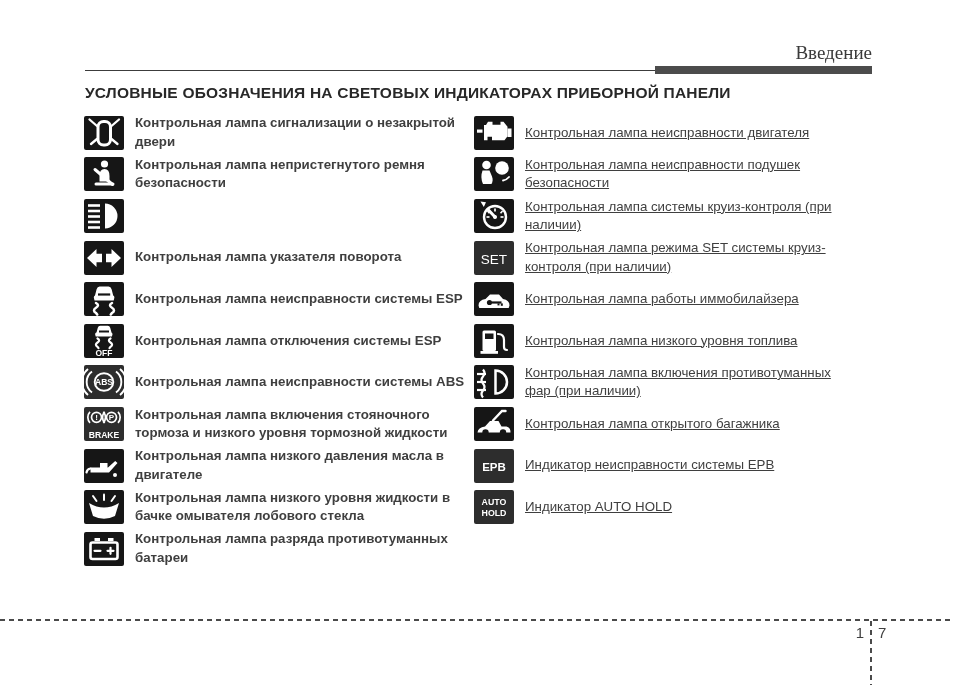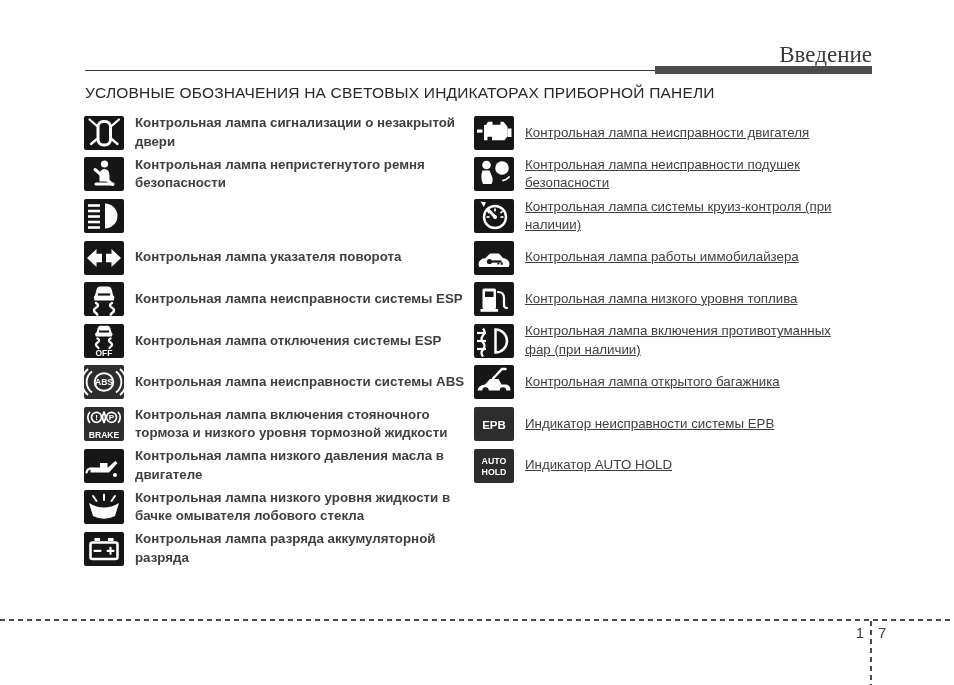--- a/index.html
+++ b/index.html
@@ -1,22 +1,22 @@
 <!DOCTYPE html>
 <html><head>
 <meta charset="utf-8">
 <style>
   html,body{margin:0;padding:0;background:#fff;}
   .page{position:relative;width:954px;height:685px;background:#ffffff;overflow:hidden;
         font-family:"Liberation Sans",sans-serif;}
   .section-label{position:absolute;top:42px;left:600px;width:272px;text-align:right;
-        font-family:"Liberation Serif",serif;font-size:23px;color:#3a3a3a;}
+        font-family:"Liberation Serif",serif;font-size:19px;color:#3a3a3a;}
   .header-rule{position:absolute;left:85px;top:70px;width:787px;height:1px;background:#3c3c3c;}
   .header-bar{position:absolute;left:655px;top:66px;width:217px;height:8px;background:#4c4c4c;}
-  .page-title{position:absolute;left:85px;top:84px;margin:0;font-size:15.5px;font-weight:normal;
+  .page-title{position:absolute;left:85px;top:84px;margin:0;font-size:15.5px;font-weight:bold;
         color:#282828;letter-spacing:.2px;}
   .columns{position:absolute;left:84px;top:112px;display:flex;}
   .col{display:flex;flex-direction:column;}
   .col-left{width:390px;font-weight:bold;}
   .col-right{width:420px;}
   .item{display:flex;align-items:center;height:41.6px;}
   .tile{width:40px;height:34px;flex:none;background:#161616;border-radius:2px;}
   .tile.gray{background:#2d2d2d;}
   .tile svg{width:40px;height:34px;display:block;}
   .label{margin-left:11px;font-size:13.3px;line-height:18.4px;color:#3f3f3f;}
@@ -288,21 +288,21 @@
     </div>
     <div class="label">Контрольная лампа низкого уровня жидкости в бачке омывателя лобового стекла</div>
   </div>
 
   <div class="item">
     <div class="tile">
       <svg viewBox="0 0 40 34" xmlns="http://www.w3.org/2000/svg">
         <use xmlns:xlink="http://www.w3.org/1999/xlink" href="#sym-battery-charge" xlink:href="#sym-battery-charge"></use>
       </svg>
     </div>
-    <div class="label">Контрольная лампа разряда аккумуляторной разряда</div>
+    <div class="label">Контрольная лампа разряда противотуманных батареи</div>
   </div>
 </div>
     <div class="col col-right">
   <div class="item">
     <div class="tile">
       <svg viewBox="0 0 40 34" xmlns="http://www.w3.org/2000/svg">
         <use xmlns:xlink="http://www.w3.org/1999/xlink" href="#sym-check-engine" xlink:href="#sym-check-engine"></use>
       </svg>
     </div>
     <div class="label">Контрольная лампа неисправности двигателя</div>
@@ -319,20 +319,28 @@
 
   <div class="item">
     <div class="tile">
       <svg viewBox="0 0 40 34" xmlns="http://www.w3.org/2000/svg">
         <use xmlns:xlink="http://www.w3.org/1999/xlink" href="#sym-cruise-control" xlink:href="#sym-cruise-control"></use>
       </svg>
     </div>
     <div class="label">Контрольная лампа системы круиз-контроля (при наличии)</div>
   </div>
 
+  <div class="item">
+    <div class="tile gray">
+      <svg viewBox="0 0 40 34" xmlns="http://www.w3.org/2000/svg">
+        <use xmlns:xlink="http://www.w3.org/1999/xlink" href="#sym-cruise-set" xlink:href="#sym-cruise-set"></use>
+      </svg>
+    </div>
+    <div class="label">Контрольная лампа режима SET системы круиз-контроля (при наличии)</div>
+  </div>
 
   <div class="item">
     <div class="tile">
       <svg viewBox="0 0 40 34" xmlns="http://www.w3.org/2000/svg">
         <use xmlns:xlink="http://www.w3.org/1999/xlink" href="#sym-immobilizer" xlink:href="#sym-immobilizer"></use>
       </svg>
     </div>
     <div class="label">Контрольная лампа работы иммобилайзера</div>
   </div>
 

